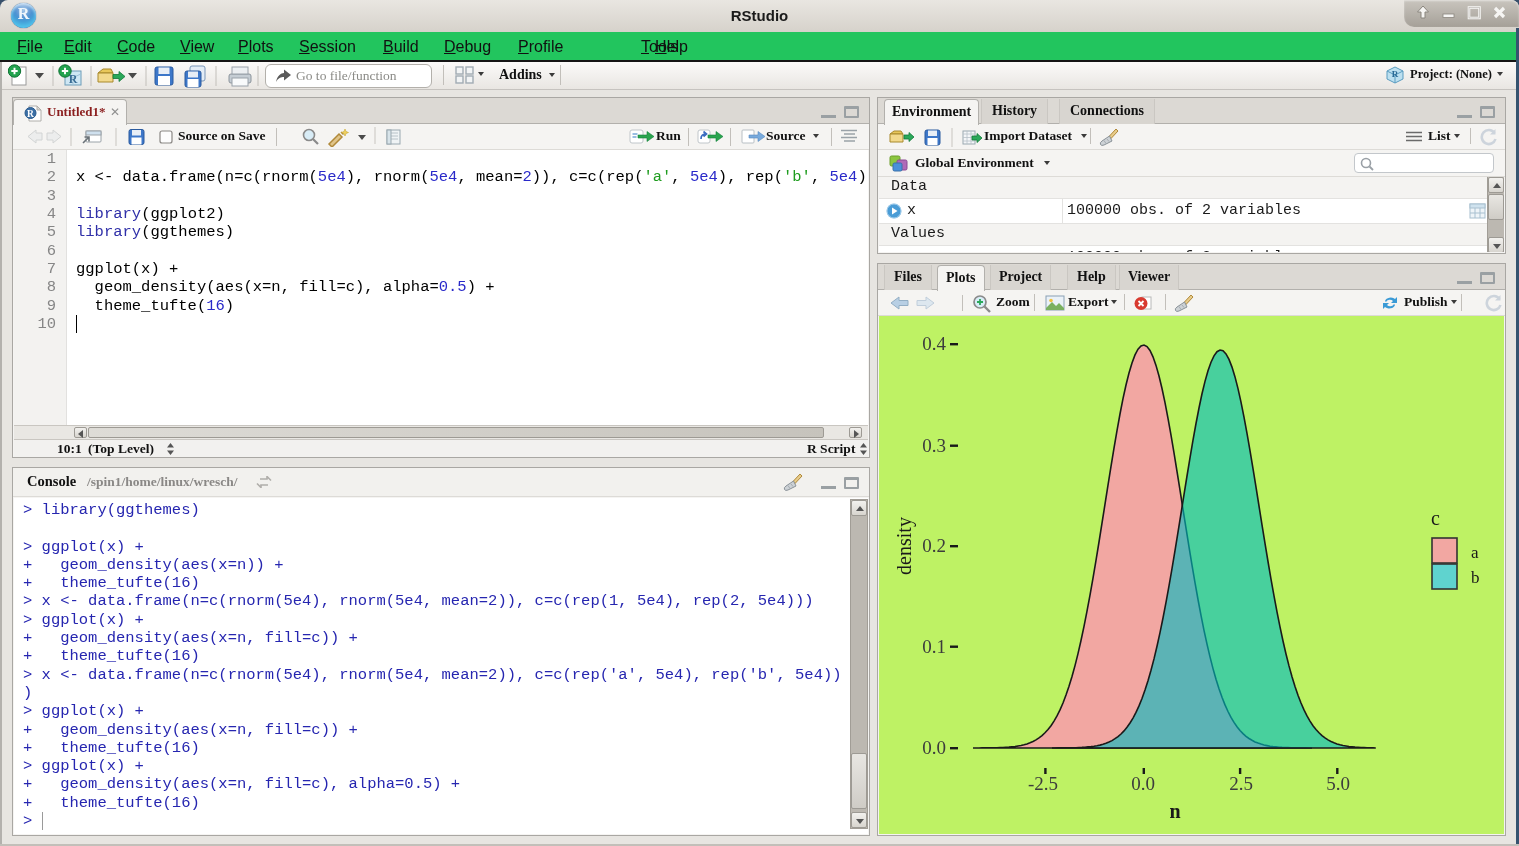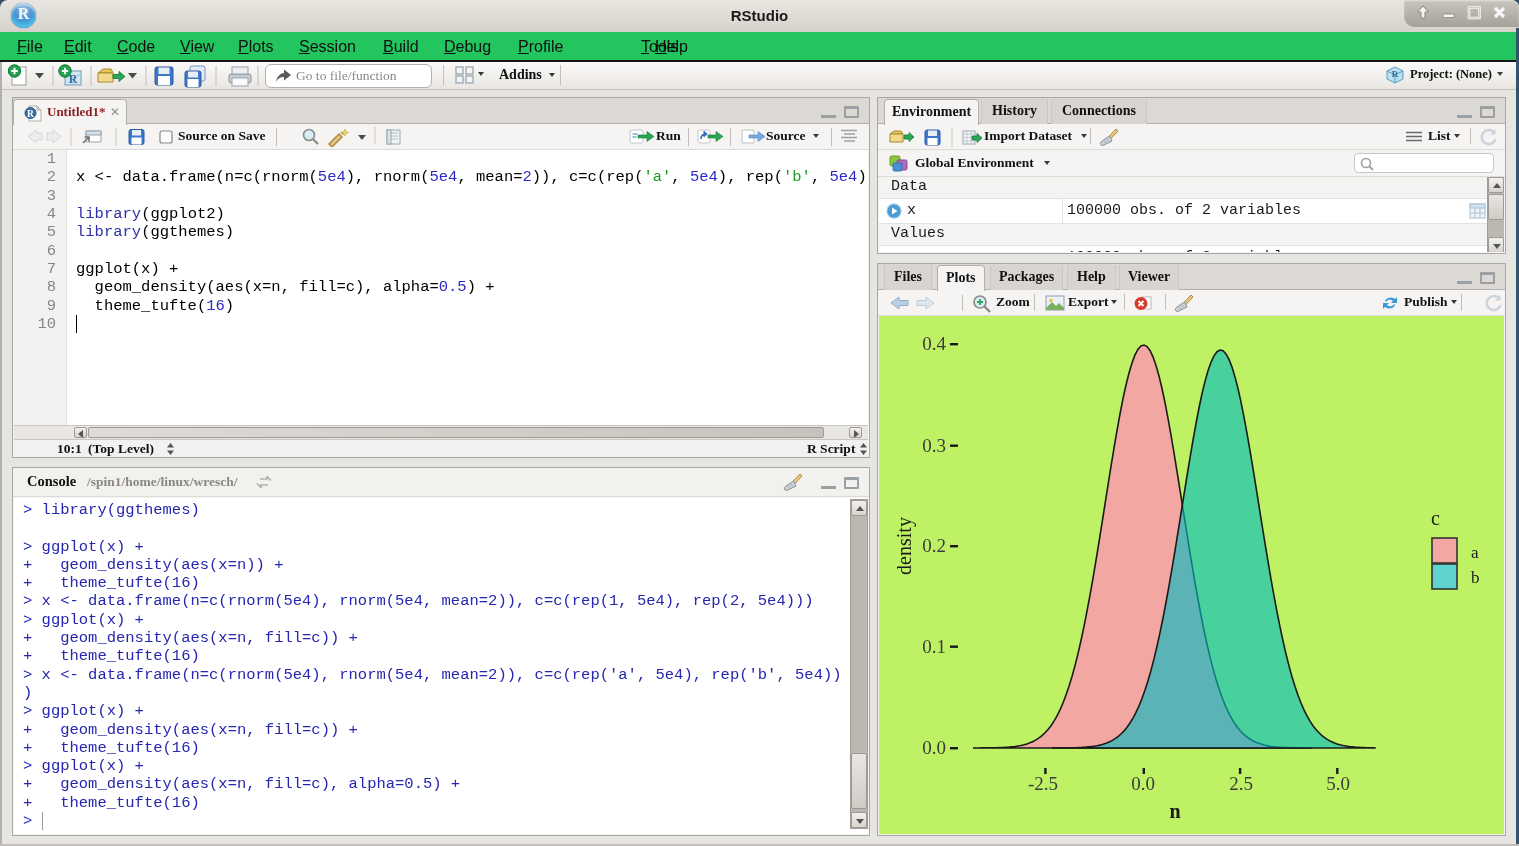--- a/index.html
+++ b/index.html
@@ -325,21 +325,21 @@
     <div class="sb-btn" style="left:0px; bottom:0px; width:16px; height:16px;">
         <span class="arrow-dn" style="left:3.5px; top:6px;"></span>
       </div>
   </div>
 </div>
 
 <div class="panel" id="env">
   <div class="tabbar">
     <div class="tab active" style="left:6px; padding:0 7px;">Environment</div>
     <div class="tab" style="left:103px;">History</div>
-    <div class="tab" style="left:173px;text-align:right;">Connections</div>
+    <div class="tab" style="left:181px;text-align:right;">Connections</div>
     <div class="minmax" style="right:10px;">
         <span class="mini"></span>
         <span class="maxi"></span>
       </div>
   </div>
   <div class="ptool" style="top:26px;">
     <svg class="abs" style="left:11px; top:4px;" width="120" height="19" viewBox="0 0 120 19">
       <path d="M1,6 l4,-3 h7 l2,3 z" fill="#e8c75a" stroke="#a8892c"></path>
       <path d="M1,6 h13 v8 h-13 z" fill="#f2d98c" stroke="#a8892c"></path>
       <path d="M15,7 h5 v-2.5 l5,4.5 l-5,4.5 v-2.5 h-5 z" fill="#2aa85a" stroke="#117a38" stroke-width="0.8"></path>
@@ -411,21 +411,21 @@
           <span class="arrow-dn" style="left:3.5px; top:6px;"></span>
         </div>
     </div>
   </div>
 </div>
 
 <div class="panel" id="plots">
   <div class="tabbar">
     <div class="tab" style="left:6px; padding:0 9px;">Files</div>
     <div class="tab active" style="left:59px; padding:0 8px;">Plots</div>
-    <div class="tab" style="left:112px; padding:0 8px;">Packages</div>
+    <div class="tab" style="left:112px; padding:0 8px;">Project</div>
     <div class="tab" style="left:189px; padding:0 9px;">Help</div>
     <div class="tab" style="left:241px; padding:0 8px;">Viewer</div>
     <div class="minmax" style="right:10px;">
         <span class="mini"></span>
         <span class="maxi"></span>
       </div>
   </div>
   <div class="ptool" style="top:26px;">
     <svg class="abs" style="left:11px; top:4px;" width="70" height="18" viewBox="0 0 70 18">
       <path d="M10,3 L10,6.5 L19,6.5 L19,11.5 L10,11.5 L10,15 L2,9 z" fill="#b8cfe4" stroke="#93aec4"></path>

